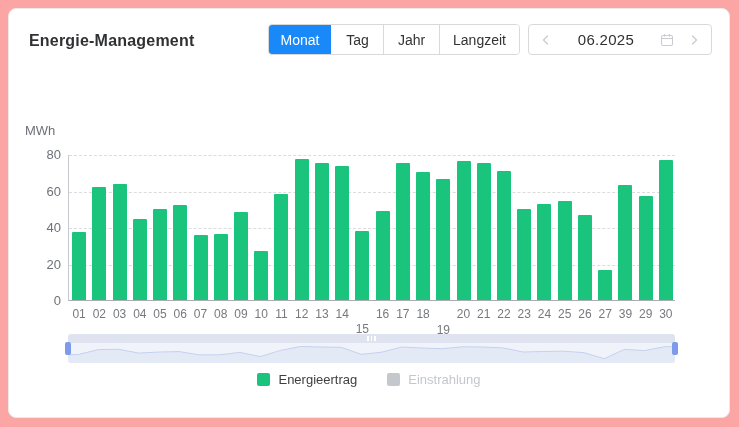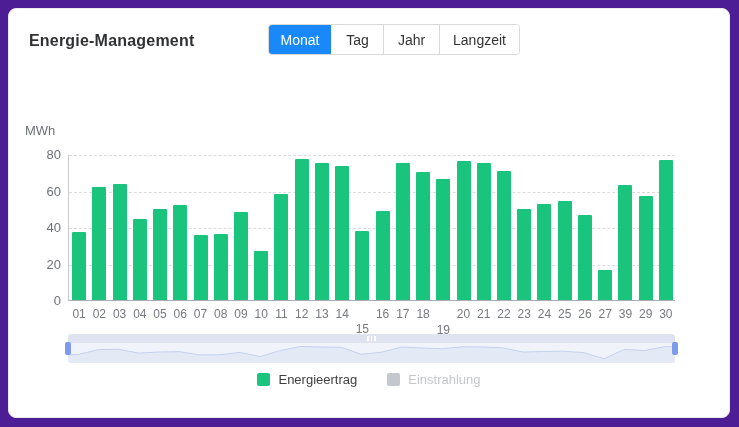--- a/index.html
+++ b/index.html
@@ -1,17 +1,17 @@
 <!DOCTYPE html>
 <html><head>
 <meta charset="utf-8">
 <style>
   * { margin:0; padding:0; box-sizing:border-box; }
   html,body { background:#fff; }
-  .page { position:relative; width:739px; height:427px; background:#4c1d95; overflow:hidden;
+  .page { position:relative; width:739px; height:427px; background:#fca5a5; overflow:hidden;
           font-family:"Liberation Sans", sans-serif; }
   .card { position:absolute; left:8px; top:8px; width:722px; height:410px;
           background:#fff; border:1px solid #e9e9e9; border-radius:8px; }
 
   
   .page-title { position:absolute; left:20px; top:23px; font-size:16px; font-weight:600;
                 color:#303133; letter-spacing:.2px; }
   .tabs { position:absolute; left:259px; top:15px; height:31px; display:flex;
           border:1px solid #d9d9d9; border-radius:4px; overflow:hidden; background:#fff; }
   .tab { border:none; background:#fff; font-family:inherit; font-size:14px; color:#333;
@@ -68,20 +68,41 @@
 
     <div class="page-title">Energie-Management</div>
 
     <div class="tabs" id="tabs">
         <button class="tab active" style="width: 62px;">Monat</button>
         <button class="tab" style="width: 52px;">Tag</button>
         <button class="tab" style="width: 56px;">Jahr</button>
         <button class="tab" style="width: 80px;">Langzeit</button>
       </div>
 
+    <div class="datepicker">
+      <span class="chev">
+        <svg width="12" height="12" viewBox="0 0 12 12">
+            <path d="M7.5 2 L3.5 6 L7.5 10" stroke="#c9ccd1" stroke-width="1.4" fill="none" stroke-linecap="round" stroke-linejoin="round"></path>
+          </svg>
+      </span>
+      <span class="date-value">06.2025</span>
+      <span class="cal">
+        <svg width="14" height="14" viewBox="0 0 14 14" fill="none" stroke="#c9ccd1" stroke-width="1.1">
+          <rect x="1.5" y="2.5" width="11" height="10" rx="1.5"></rect>
+          <line x1="1.5" y1="5.5" x2="12.5" y2="5.5"></line>
+          <line x1="4.5" y1="1" x2="4.5" y2="3.6"></line>
+          <line x1="9.5" y1="1" x2="9.5" y2="3.6"></line>
+        </svg>
+      </span>
+      <span class="chev">
+        <svg width="12" height="12" viewBox="0 0 12 12">
+            <path d="M4.5 2 L8.5 6 L4.5 10" stroke="#c9ccd1" stroke-width="1.4" fill="none" stroke-linecap="round" stroke-linejoin="round"></path>
+          </svg>
+      </span>
+    </div>
 
 
     <div class="axis-name">MWh</div>
 
     <div class="plot" id="plot">
         <div class="ylabel" style="left: -42px; top: 138px;">0</div>
         <div class="gridline" style="top: 109.5px;"></div>
         <div class="ylabel" style="left: -42px; top: 101.5px;">20</div>
         <div class="gridline" style="top: 73px;"></div>
         <div class="ylabel" style="left: -42px; top: 65px;">40</div>

